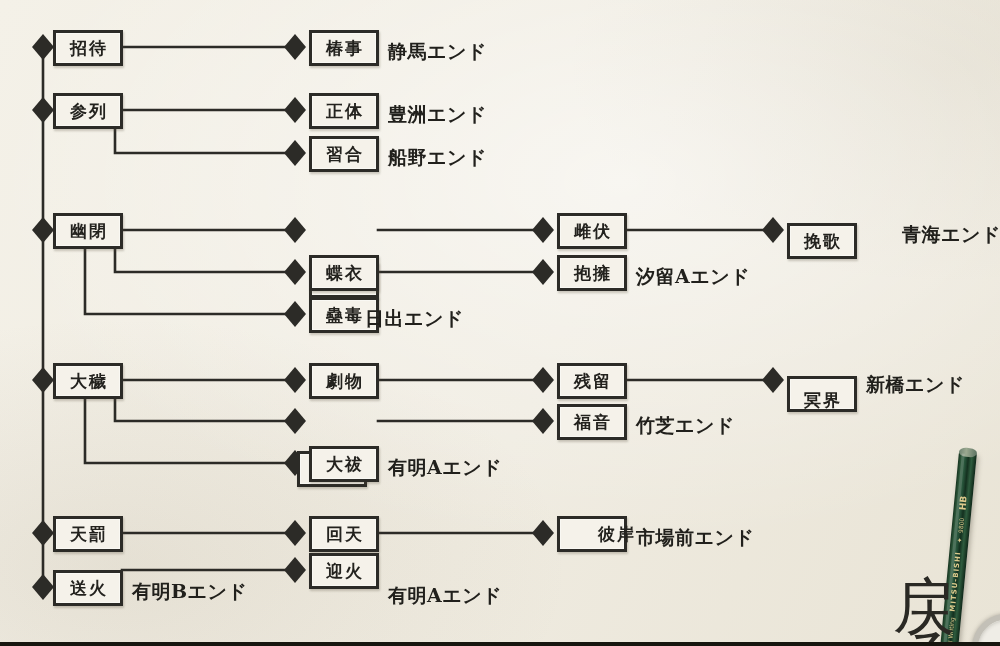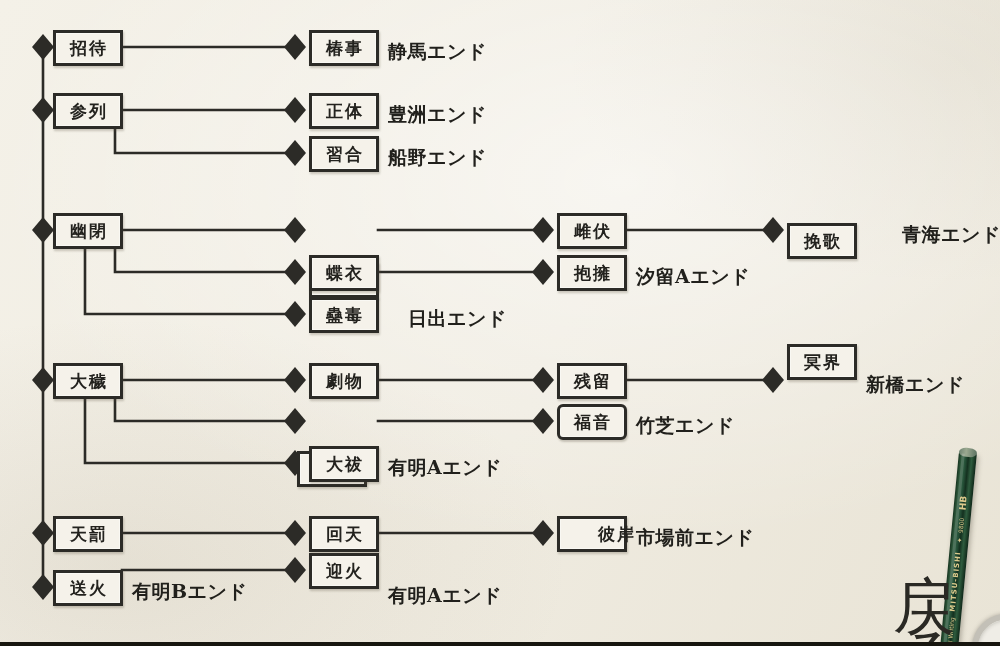--- a/index.html
+++ b/index.html
@@ -182,21 +182,21 @@
       <div class="ending-label" style="left: 388px; top: 147px;">船野エンド</div>
       <div class="flow-node" style="left: 309px; top: 222px; margin-top: 40px;">
         <span>流刑</span>
       </div>
       <div class="flow-node" style="left: 309px; top: 255px;">
         <span>蝶衣</span>
       </div>
       <div class="flow-node" style="left: 309px; top: 297px;">
         <span>蠱毒</span>
       </div>
-      <div class="ending-label" style="left: 408px; top: 308px; text-align: center;">日出エンド</div>
+      <div class="ending-label" style="left: 365px; top: 308px; text-align: center;">日出エンド</div>
       <div class="flow-node" style="left: 309px; top: 363px;">
         <span>劇物</span>
       </div>
       <div class="flow-node" style="left: 297px; top: 404px; margin-top: 47px;">
         <span>焦点</span>
       </div>
       <div class="flow-node" style="left: 309px; top: 446px;">
         <span>大祓</span>
       </div>
       <div class="ending-label" style="left: 388px; top: 457px;">有明Aエンド</div>
@@ -210,33 +210,33 @@
       <div class="flow-node" style="left: 557px; top: 213px;">
         <span>雌伏</span>
       </div>
       <div class="flow-node" style="left: 557px; top: 255px;">
         <span>抱擁</span>
       </div>
       <div class="ending-label" style="left: 636px; top: 266px;">汐留Aエンド</div>
       <div class="flow-node" style="left: 557px; top: 363px;">
         <span>残留</span>
       </div>
-      <div class="flow-node" style="left: 557px; top: 404px; border-radius: 6px;">
+      <div class="flow-node" style="left: 557px; top: 404px;">
         <span>福音</span>
       </div>
       <div class="ending-label" style="left: 636px; top: 415px;">竹芝エンド</div>
       <div class="flow-node" style="left: 557px; top: 516px; padding-left: 48px;">
         <span>彼岸</span>
       </div>
       <div class="ending-label" style="left: 636px; top: 527px;">市場前エンド</div>
       <div class="flow-node" style="left: 787px; top: 223px;">
         <span>挽歌</span>
       </div>
       <div class="ending-label" style="left: 866px; top: 224px; margin-left: 36px;">青海エンド</div>
-      <div class="flow-node" style="left: 787px; top: 344px;">
+      <div class="flow-node" style="left: 787px; top: 376px; align-items: flex-end;">
         <span>冥界</span>
       </div>
       <div class="ending-label" style="left: 866px; top: 374px;">新橋エンド</div>
     </div>
 
   <div class="pencil">
     <span class="p-grade">HB</span>
     <span class="p-model">9800</span>
     <span class="p-logo">✦</span>
     <span class="p-brand">MITSU-BISHI</span>

